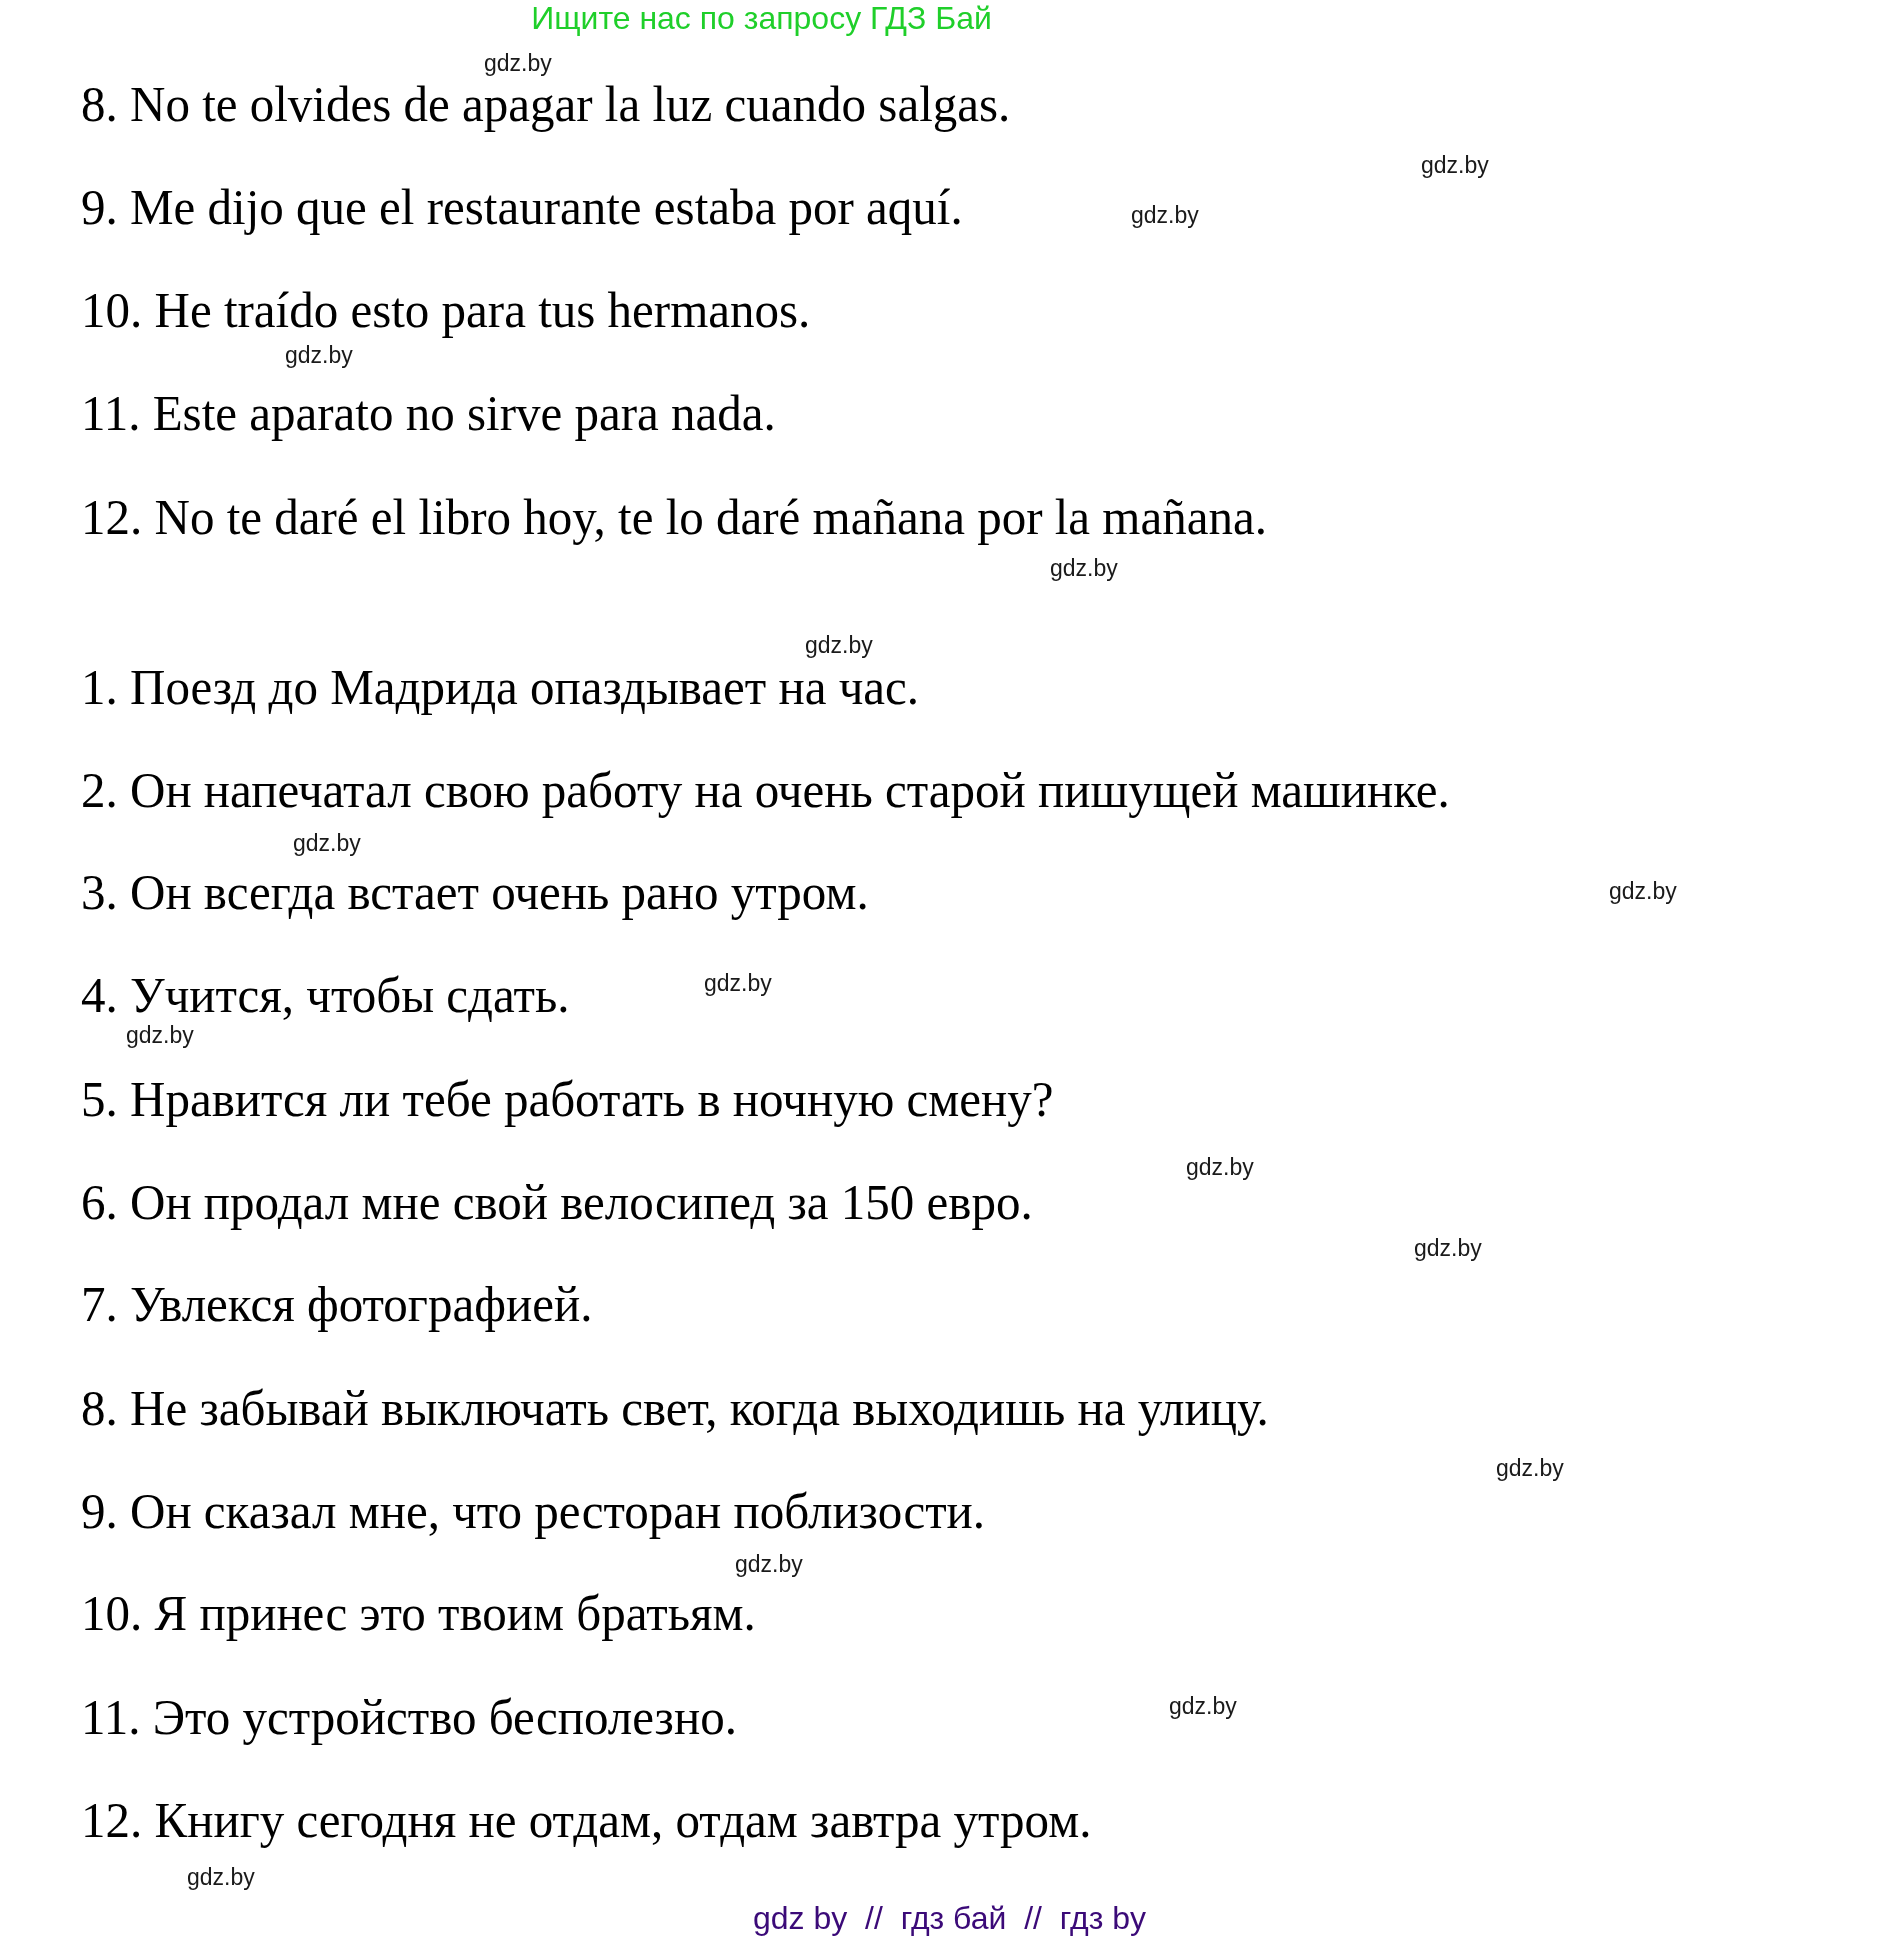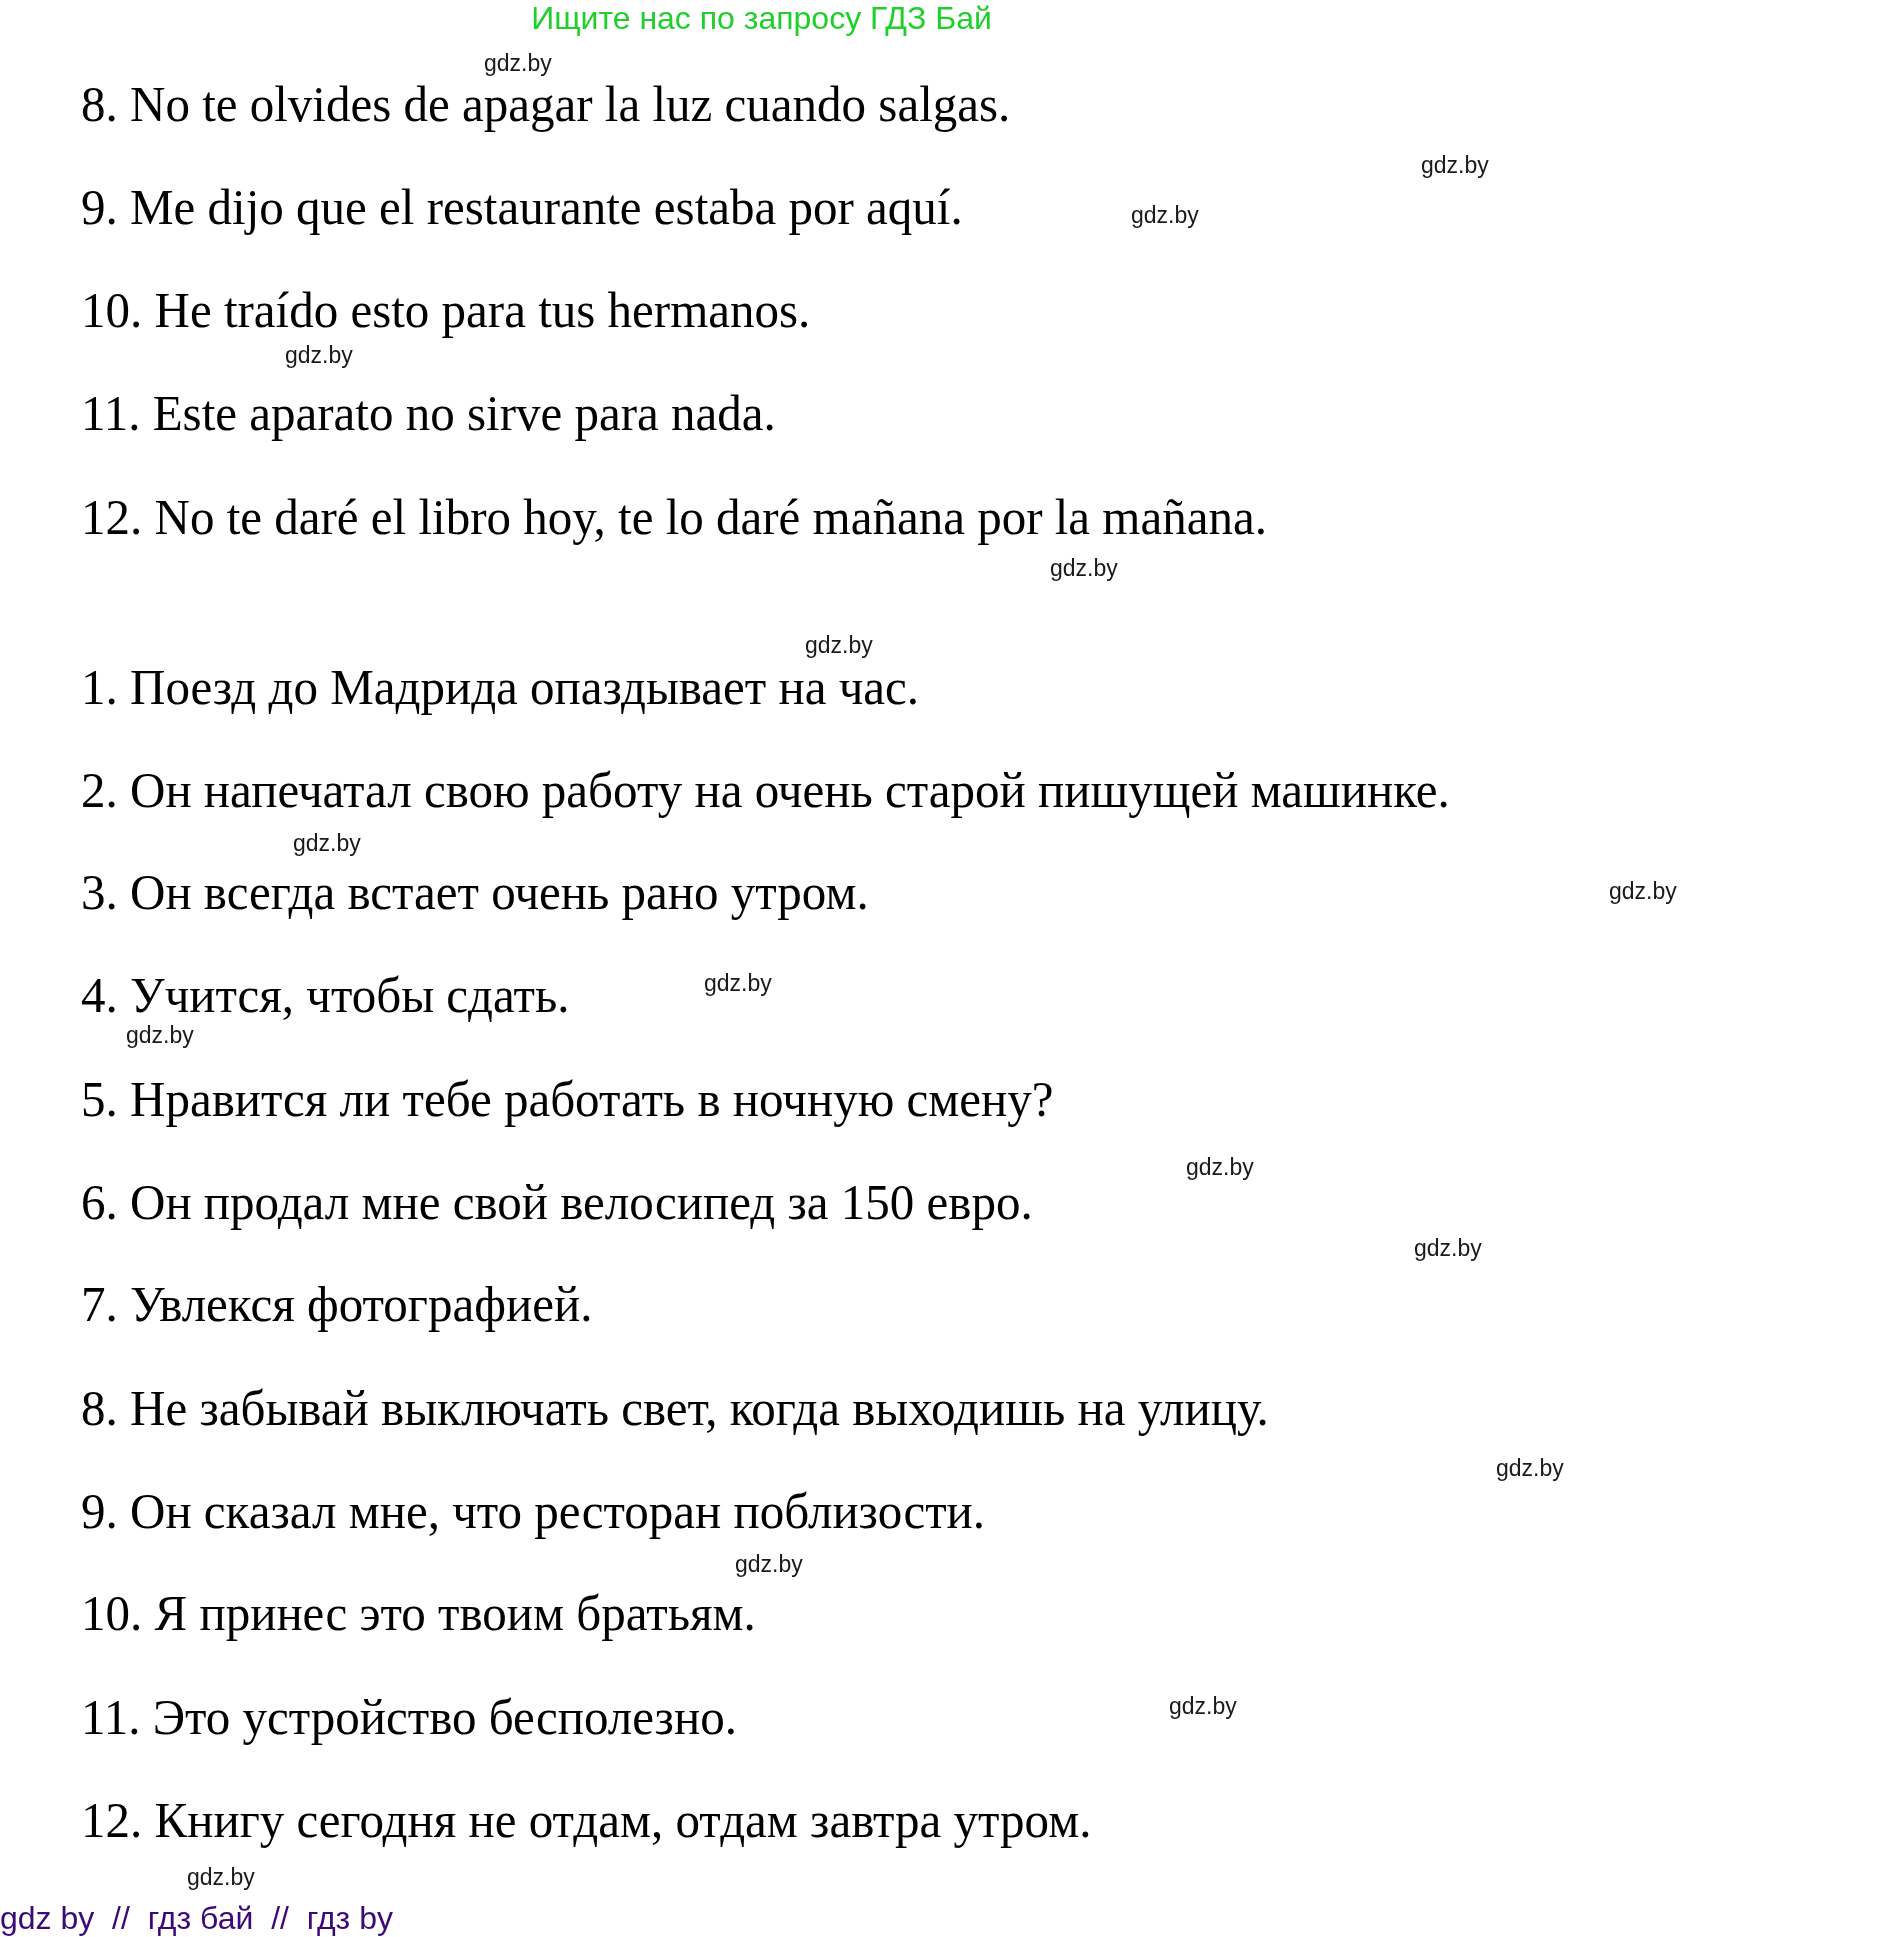--- a/index.html
+++ b/index.html
@@ -13,21 +13,21 @@
     .line {
       position: absolute; left: 81px;
       font-family: "Liberation Serif", serif; font-size: 50px; line-height: 58px;
       color: #000000; white-space: nowrap; transform: scaleX(0.98); transform-origin: left center;
     }
     .wm {
       position: absolute; font-family: "Liberation Sans", sans-serif;
       font-size: 23px; line-height: 31px; color: #1a1a1a; white-space: nowrap;
     }
     .footer {
-      position: absolute; left: 0; top: 1900px; width: 1899px; 
+      position: absolute; left: 0; top: 1900px; width: 1899px; text-align: center;
       font-family: "Liberation Sans", sans-serif; font-size: 32px; line-height: 37px;
       color: #3b0a78; white-space: pre;
     }
   </style>
 </head>
 <body>
 
 <div class="header-banner">
   <span>Ищите нас по запросу ГДЗ Бай</span>
 </div>

